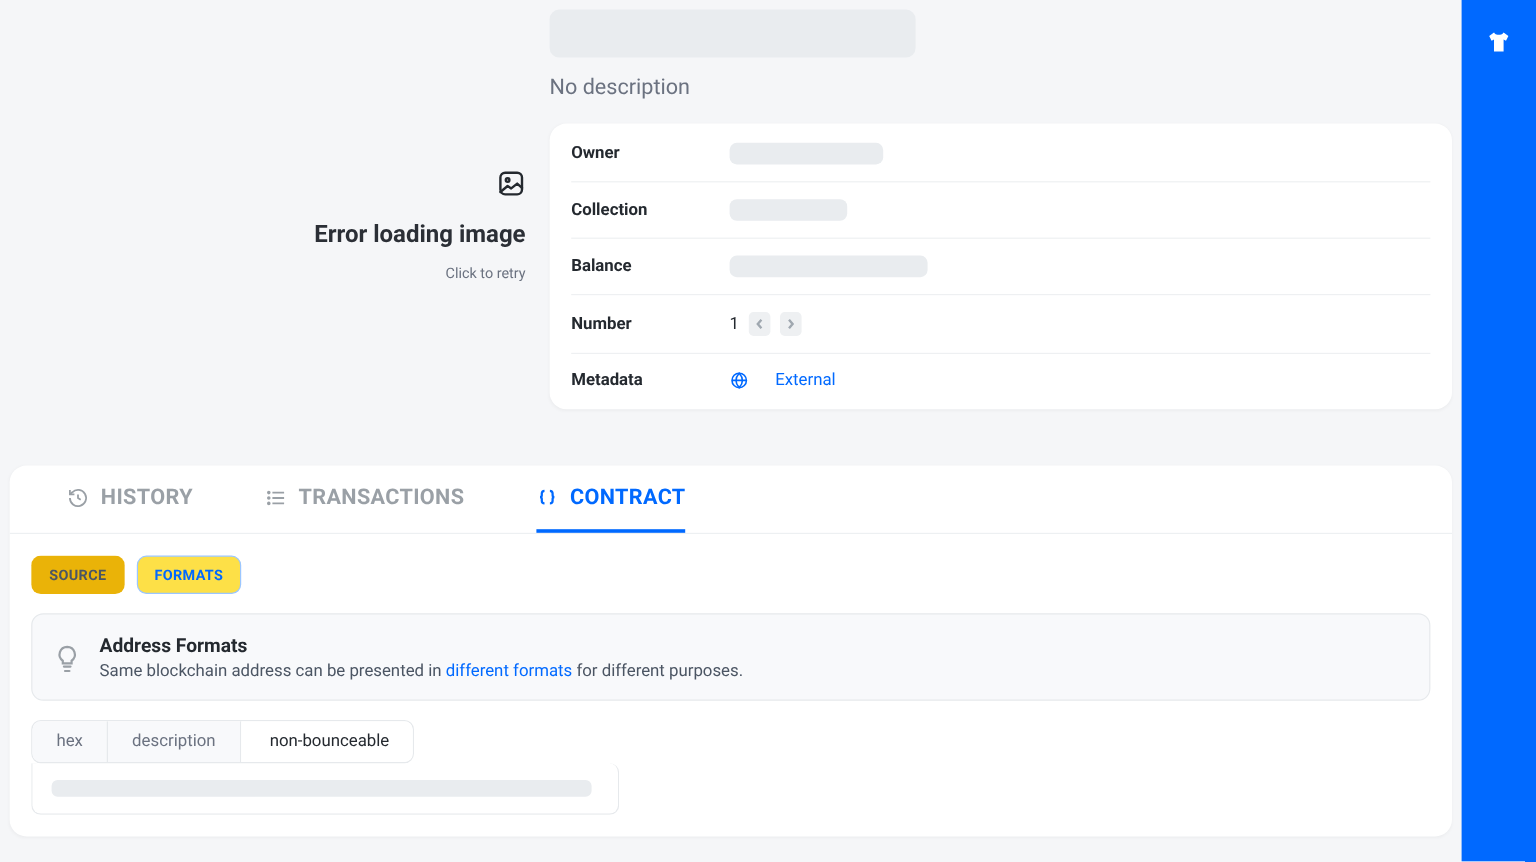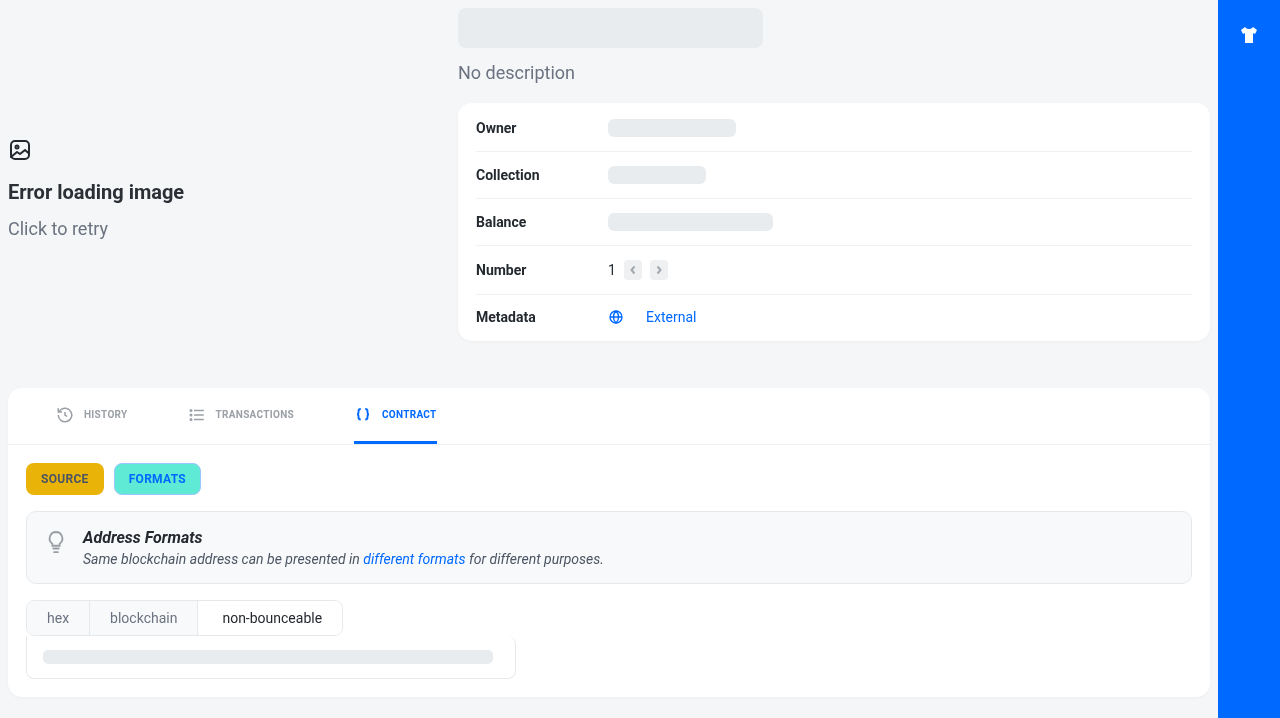--- a/index.html
+++ b/index.html
@@ -38,33 +38,33 @@
 .top-section {
   display: flex;
   gap: 20px;
   padding: 0 0 20px 0;
 }
 .image-box {
   width: 430px;
   min-height: 360px;
   display: flex;
   flex-direction: column;
-  align-items: flex-start;
+  align-items: flex-end;
   justify-content: center;
   gap: 14px;
   cursor: pointer;
 }
 .image-box .icon { color: #24292f; }
 .image-box .err-title {
   font-size: 20px;
   font-weight: 700;
   color: #2b2f36;
 }
 .image-box .err-sub {
-  font-size: 18px;
+  font-size: 12px;
   color: #6b7280;
 }
 .right-col { flex: 1; }
 .title-skel {
   width: 305px;
   height: 40px;
   background: #e9ecef;
   border-radius: 8px;
   margin-bottom: 14px;
 }
@@ -135,21 +135,21 @@
   display: flex;
   gap: 60px;
   padding: 0 48px;
   border-bottom: 1px solid #edf0f2;
 }
 .tab {
   display: flex;
   align-items: center;
   gap: 10px;
   height: 56px;
-  font-size: 10px;
+  font-size: 18px;
   font-weight: 700;
   letter-spacing: 0.3px;
   color: #9aa0a6;
   cursor: pointer;
   border-bottom: 3px solid transparent;
 }
 .tab.active {
   color: #0069ff;
   border-bottom-color: #0069ff;
 }
@@ -163,35 +163,34 @@
   border-radius: 8px;
   font-size: 12px;
   font-weight: 700;
   letter-spacing: 0.3px;
   cursor: pointer;
   background: #eab308;
   color: #4b5563;
   border: 1px solid transparent;
 }
 .sub-tab.active {
-  background: #5eead4;
+  background: #fde047;
   color: #0069ff;
   border: 1px solid #9bc6ff;
 }
 
 .notice {
   border: 1px solid #e6e9ec;
   background: #f8f9fb;
   border-radius: 10px;
   padding: 16px 18px;
   display: flex;
   gap: 16px;
-  align-items: flex-start;
+  align-items: flex-end;
   margin-bottom: 16px;
-  font-style: italic;
 }
 .notice .bulb { color: #9aa0a6; margin-top: 2px; }
 .notice .n-title { font-weight: 700; font-size: 16px; margin-bottom: 4px; }
 .notice .n-body { font-size: 14px; color: #4b5563; }
 .notice .n-body a { color: #0069ff; text-decoration: none; }
 
 .fmt-group {
   display: inline-flex;
   border: 1px solid #e6e9ec;
   border-radius: 8px;
@@ -345,21 +344,21 @@
           <div class="n-title">Address Formats</div>
           <div class="n-body">
             <span>Same blockchain address can be presented in </span><a href="#">different formats</a><span> for different purposes.</span>
           </div>
         </div>
       </div>
 
       <div>
         <div class="fmt-group">
           <div class="fmt-tab">hex</div>
-          <div class="fmt-tab">blockchain</div>
+          <div class="fmt-tab">description</div>
           <div class="fmt-tab active">non-bounceable</div>
         </div>
         <div class="addr-box">
           <div class="addr-skel"></div>
         </div>
       </div>
     </div>
   </div>
 
 </div>

